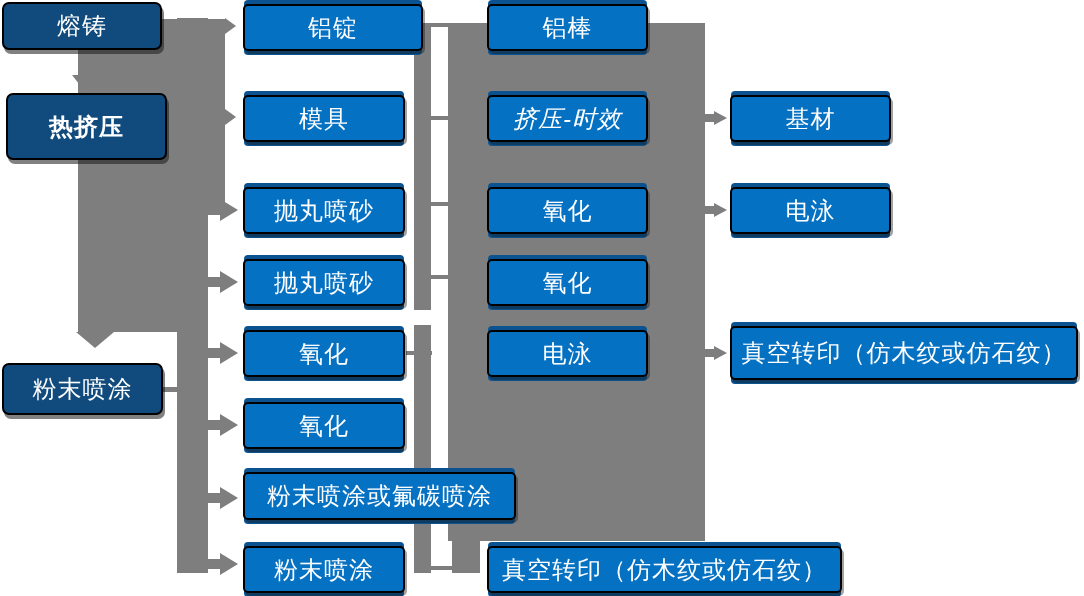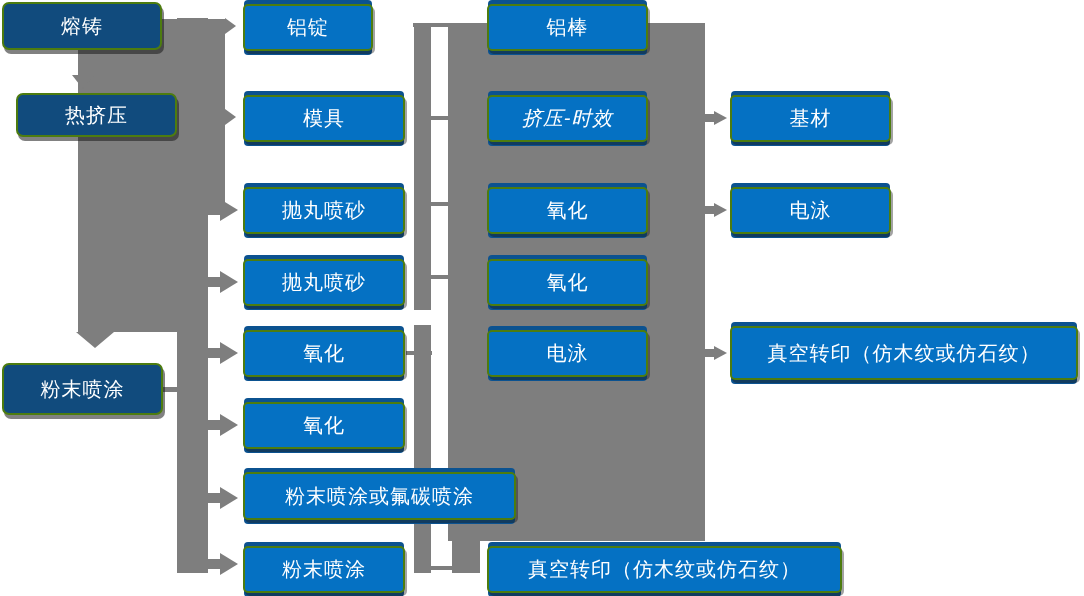--- a/index.html
+++ b/index.html
@@ -14,22 +14,22 @@
   .tri-r-md{border-top:11px solid transparent;border-bottom:11px solid transparent;border-left:18px solid var(--connector,#7e7e7e);}
   .tri-r-xs{border-top:7px solid transparent;border-bottom:7px solid transparent;border-left:13px solid var(--connector,#7e7e7e);}
   .tri-d-sm{border-left:11px solid transparent;border-right:11px solid transparent;border-top:14px solid var(--connector,#7e7e7e);}
   .tri-d-lg{border-left:19px solid transparent;border-right:19px solid transparent;border-top:16px solid var(--connector,#7e7e7e);}
   
   .node{
     position:absolute;box-sizing:border-box;
     display:flex;align-items:center;justify-content:center;
     background:var(--node-fill,#0571c3);
     color:var(--text,#ffffff);
-    border:2px solid #4d7c0f;border-radius:5px;
-    font-size:20px;letter-spacing:1px;white-space:nowrap;
+    border:2px solid #000000;border-radius:5px;
+    font-size:24px;letter-spacing:1px;white-space:nowrap;
     box-shadow:2px 3px 0 rgba(25,25,25,0.40),
                0 5px 0 -1px var(--node-shade,#0b5290),
                0 -5px 0 -1px var(--node-shade,#0b5290);
   }
   .stage{
     background:var(--stage-fill,#114b7d);
     border-radius:7px;
     box-shadow:2px 4px 0 rgba(25,25,25,0.55);
   }
 </style>
@@ -73,24 +73,24 @@
   <div class="gray" style="left:452px;top:541px;width:28px;height:32px;"></div>
 
   <div class="gray" style="left:704px;top:114px;width:10px;height:8px;"></div>
   <div class="tri tri-r-xs" style="left:714px;top:111px;"></div>
   <div class="gray" style="left:704px;top:206px;width:10px;height:8px;"></div>
   <div class="tri tri-r-xs" style="left:714px;top:203px;"></div>
   <div class="gray" style="left:704px;top:349px;width:10px;height:8px;"></div>
   <div class="tri tri-r-xs" style="left:714px;top:346px;"></div>
 
   <div class="node stage" style="left:2px;top:2px;width:160px;height:48px;">熔铸</div>
-  <div class="node stage" style="left:16px;top:93px;width:161px;height:44px;">热挤压</div>
+  <div class="node stage" style="left:6px;top:93px;width:161px;height:67px;font-weight:bold;">热挤压</div>
   <div class="node stage" style="left:2px;top:363px;width:161px;height:52px;">粉末喷涂</div>
 
-  <div class="node" style="left:243px;top:4px;width:130px;height:47px;">铝锭</div>
+  <div class="node" style="left:243px;top:4px;width:180px;height:47px;">铝锭</div>
   <div class="node" style="left:243px;top:95px;width:162px;height:47px;">模具</div>
   <div class="node" style="left:243px;top:187px;width:162px;height:47px;">抛丸喷砂</div>
   <div class="node" style="left:243px;top:259px;width:162px;height:47px;">抛丸喷砂</div>
   <div class="node" style="left:243px;top:330px;width:162px;height:47px;">氧化</div>
   <div class="node" style="left:243px;top:402px;width:162px;height:47px;">氧化</div>
   <div class="node" style="left:243px;top:546px;width:162px;height:47px;">粉末喷涂</div>
   <div class="node" style="left:243px;top:472px;width:273px;height:48px;">粉末喷涂或氟碳喷涂</div>
 
   <div class="node" style="left:487px;top:4px;width:161px;height:47px;">铝棒</div>
   <div class="node" style="left:487px;top:95px;width:161px;height:47px;font-style:italic;">挤压-时效</div>

